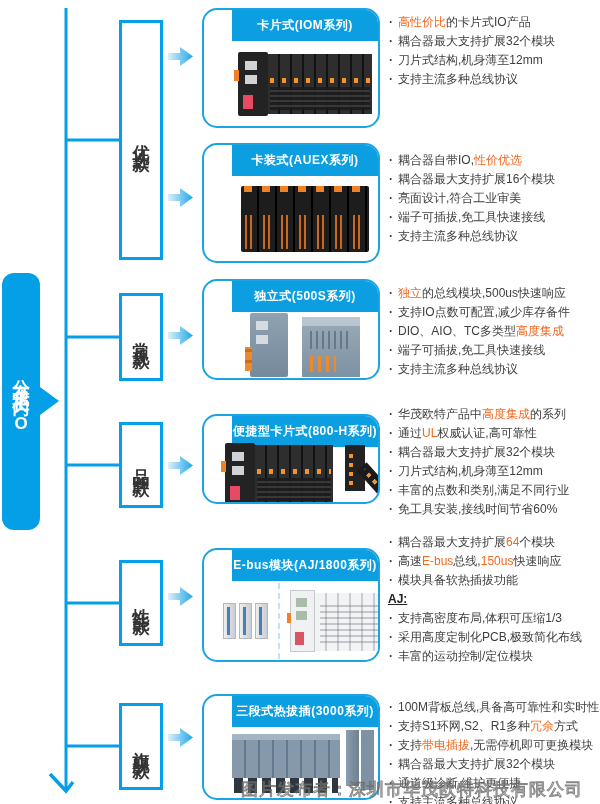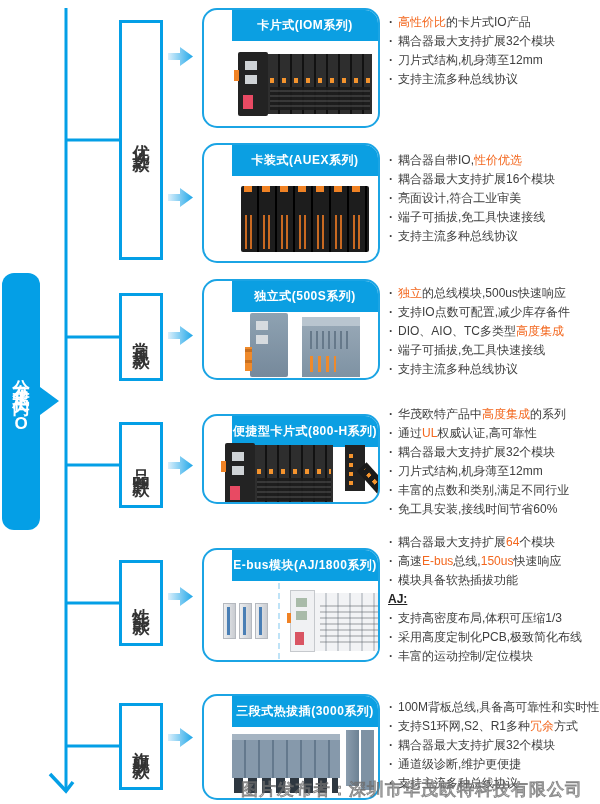--- a/index.html
+++ b/index.html
@@ -337,20 +337,21 @@
       <li><span>高速</span><span class="accent">E-bus</span><span>总线,</span><span class="accent">150us</span><span>快速响应</span></li>
       <li><span>模块具备软热插拔功能</span></li>
       <li class="hdr"><span>AJ:</span></li>
       <li><span>支持高密度布局,体积可压缩1/3</span></li>
       <li><span>采用高度定制化PCB,极致简化布线</span></li>
       <li><span>丰富的运动控制/定位模块</span></li>
     </ul>
   <ul class="bullets b6">
       <li><span>100M背板总线,具备高可靠性和实时性</span></li>
       <li><span>支持S1环网,S2、R1多种</span><span class="accent">冗余</span><span>方式</span></li>
+      <li><span>支持</span><span class="accent">带电插拔</span><span>,无需停机即可更换模块</span></li>
       <li><span>耦合器最大支持扩展32个模块</span></li>
       <li><span>通道级诊断,维护更便捷</span></li>
       <li><span>支持主流多种总线协议</span></li>
     </ul>
 
   <div class="watermark">图片发布者：深圳市华茂欧特科技有限公司</div>
 
 </div>
 
 </body></html>

